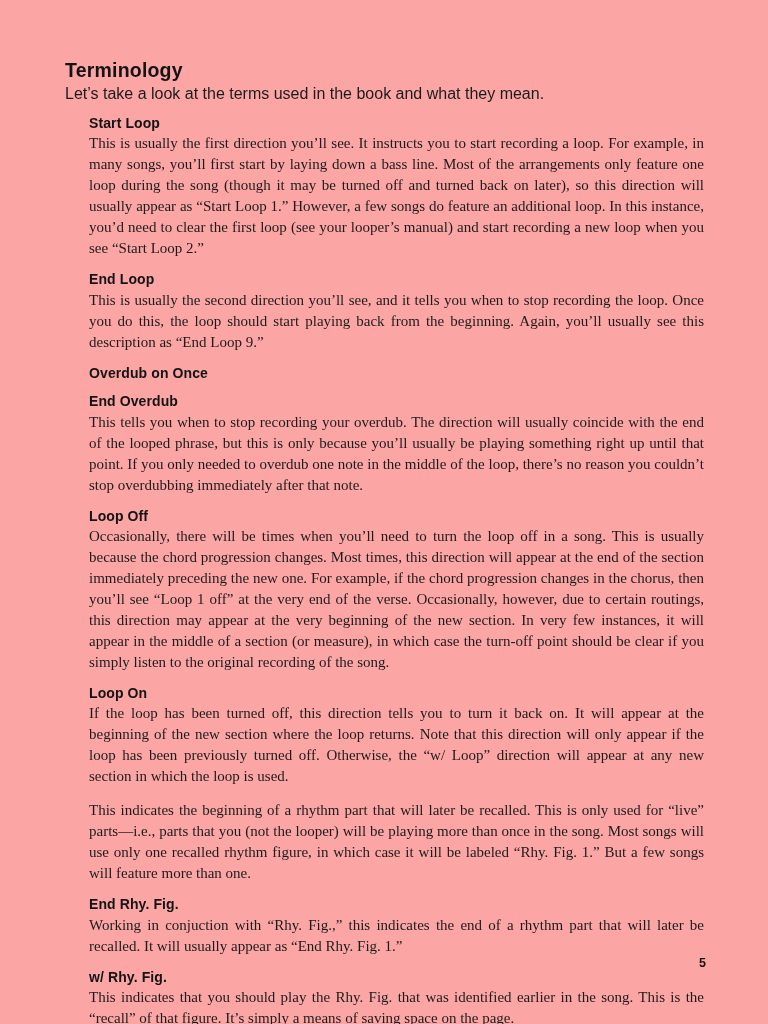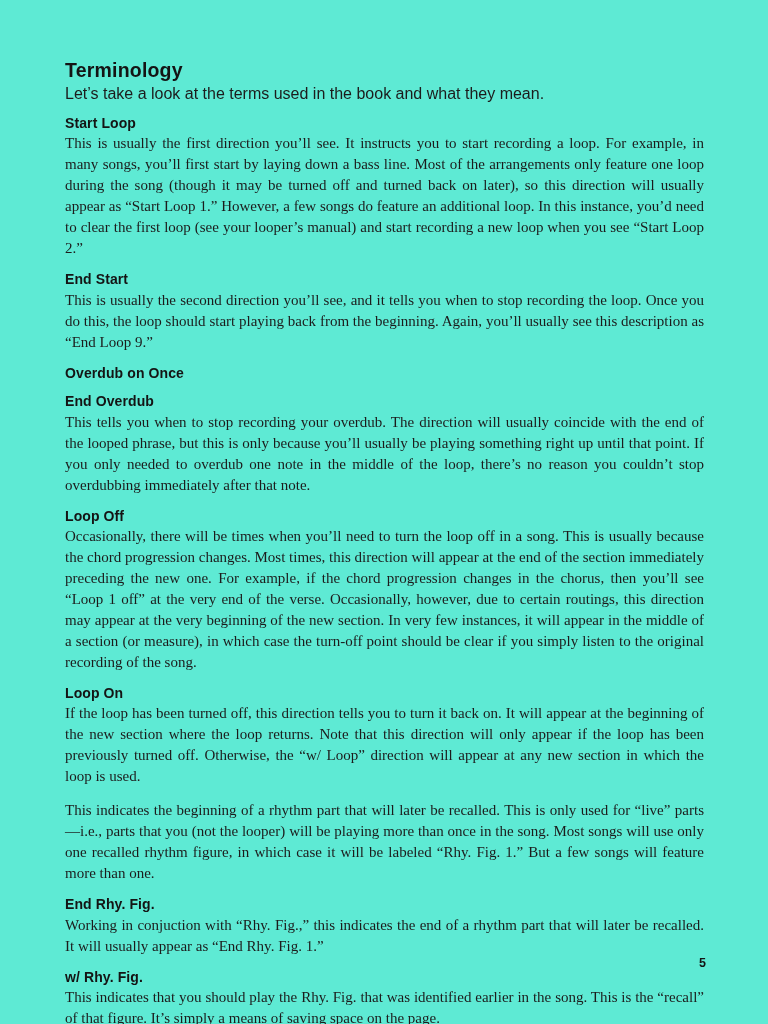--- a/index.html
+++ b/index.html
@@ -5,21 +5,21 @@
   html, body {
     margin: 0;
     padding: 0;
     background: #e8e8e8;
   }
   .page {
     position: relative;
     width: 768px;
     height: 1024px;
     margin: 0 auto;
-    background: #5eead4;
+    background: #fca5a5;
     font-family: "Liberation Sans", sans-serif;
     color: #1c1c1c;
     overflow: hidden;
   }
   .content {
     position: absolute;
     left: 65px;
     top: 60px;
     width: 639px;
   }
@@ -31,20 +31,21 @@
     color: #141414;
     letter-spacing: 0.2px;
   }
   p.intro {
     margin: 0;
     font-size: 16px;
     line-height: 16.5px;
   }
   section.term {
     margin-top: 13px;
+    margin-left: 24px;
   }
   section.term h2 {
     margin: 0 0 2px 0;
     font-size: 14px;
     line-height: 1.1;
     font-weight: bold;
     color: #141414;
     letter-spacing: 0.1px;
   }
   section.term p {
@@ -71,21 +72,21 @@
 
     <h1 class="doc-title">Terminology</h1>
     <p class="intro">Let’s take a look at the terms used in the book and what they mean.</p>
 
     <section class="term">
       <h2>Start Loop</h2>
       <p>This is usually the first direction you’ll see. It instructs you to start recording a loop. For example, in many songs, you’ll first start by laying down a bass line. Most of the arrangements only feature one loop during the song (though it may be turned off and turned back on later), so this direction will usually appear as “Start Loop 1.” However, a few songs do feature an additional loop. In this instance, you’d need to clear the first loop (see your looper’s manual) and start recording a new loop when you see “Start Loop 2.”</p>
     </section>
 
     <section class="term">
-      <h2>End Start</h2>
+      <h2>End Loop</h2>
       <p>This is usually the second direction you’ll see, and it tells you when to stop recording the loop. Once you do this, the loop should start playing back from the beginning. Again, you’ll usually see this description as “End Loop 9.”</p>
     </section>
 
     <section class="term">
       <h2>Overdub on Once</h2>
     </section>
 
     <section class="term">
       <h2>End Overdub</h2>
       <p>This tells you when to stop recording your overdub. The direction will usually coincide with the end of the looped phrase, but this is only because you’ll usually be playing something right up until that point. If you only needed to overdub one note in the middle of the loop, there’s no reason you couldn’t stop overdubbing immediately after that note.</p>

